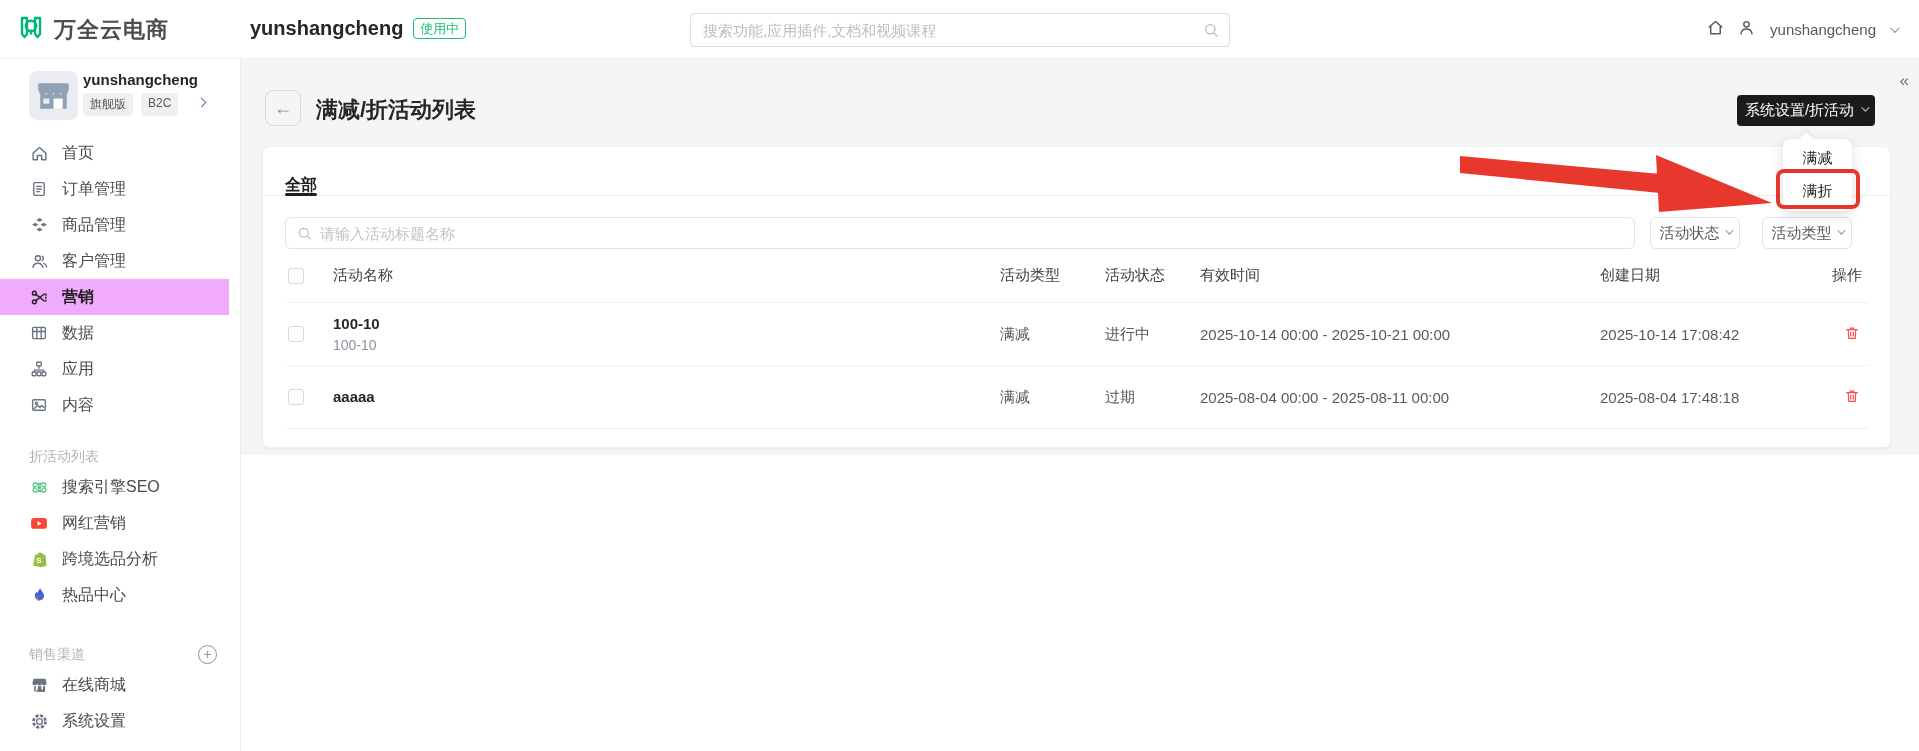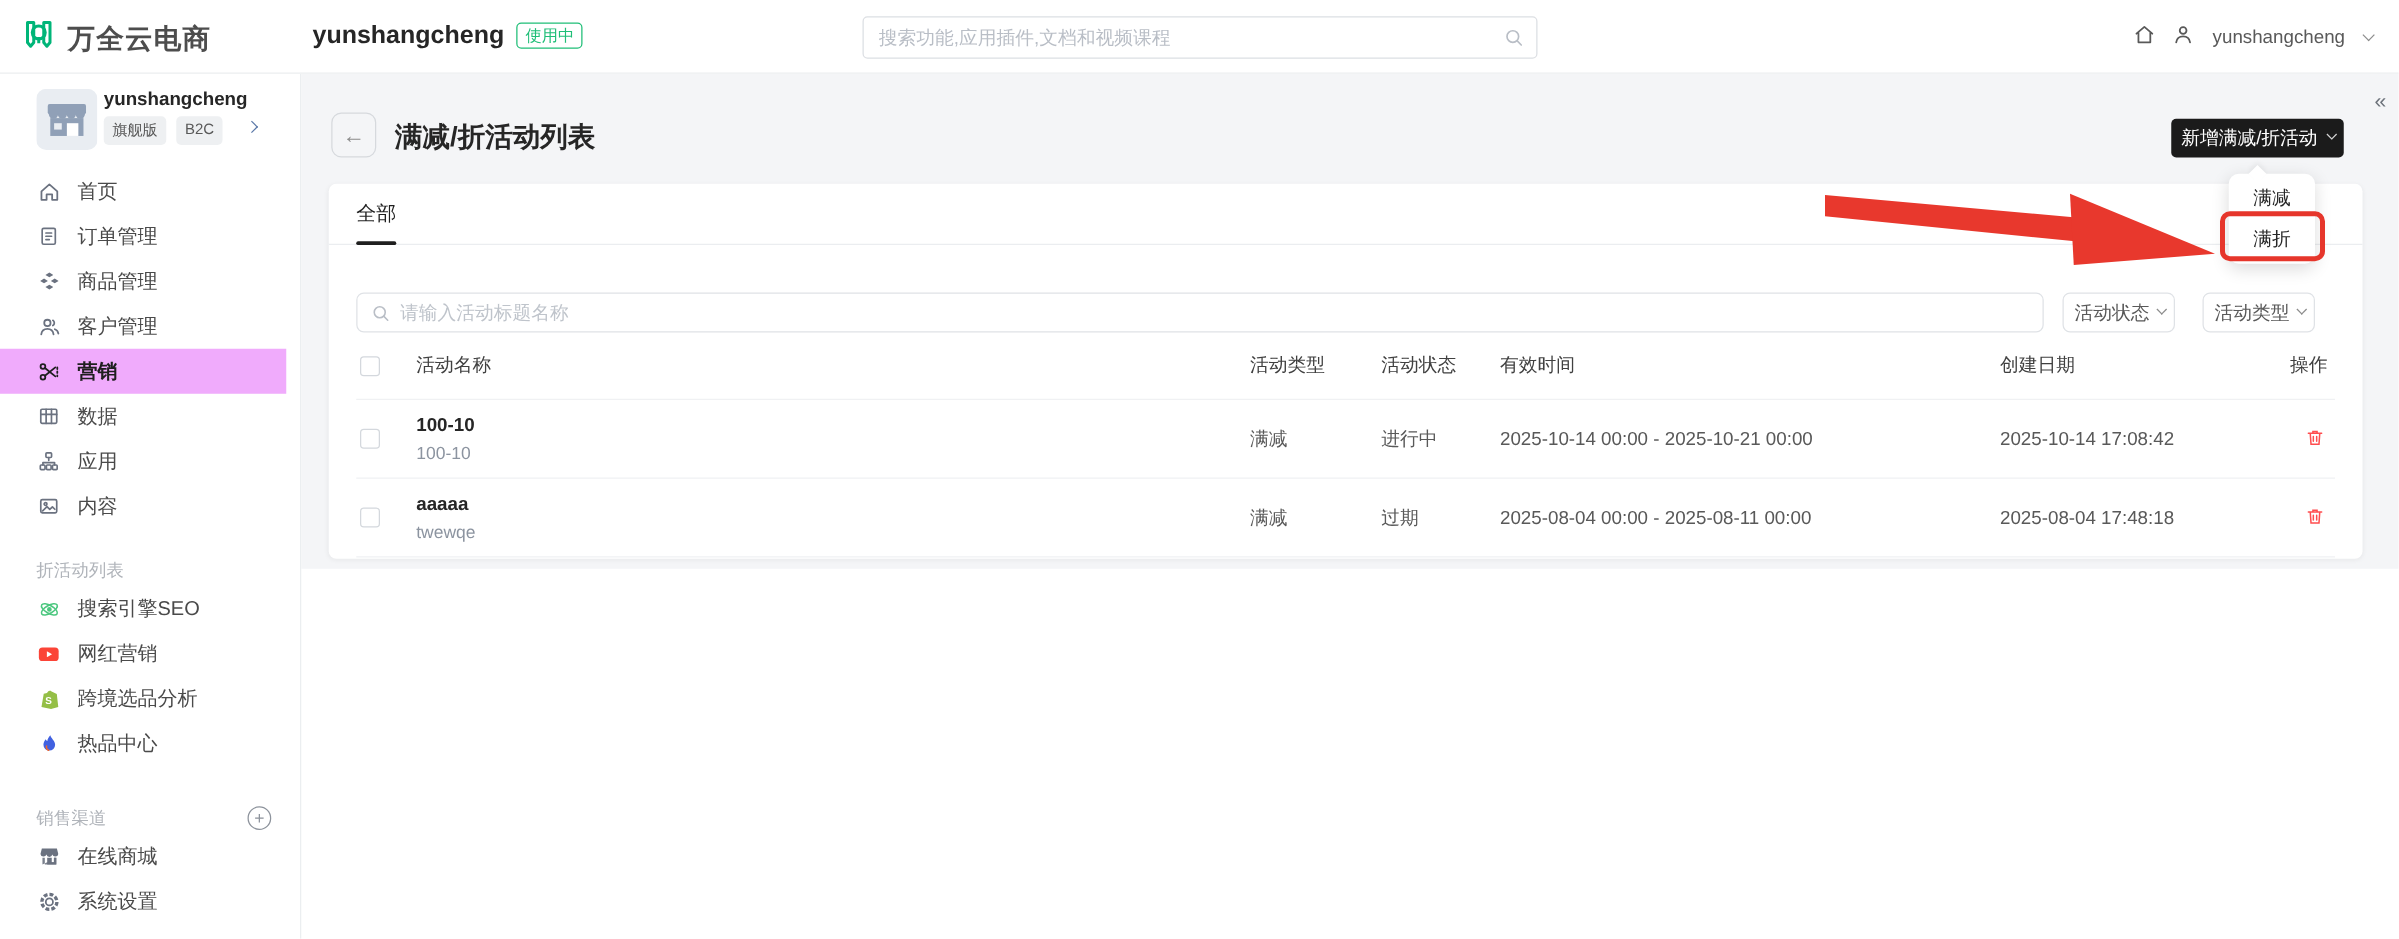--- a/index.html
+++ b/index.html
@@ -50,23 +50,23 @@
   
   .main-band { position:absolute; left:241px; top:59px; width:1678px; height:396px; background:#f4f5f7; }
   .back-btn { position:absolute; left:24px; top:31px; width:36px; height:36px; border:1px solid #d6d9dd;
     border-radius:8px; background:transparent; color:#8c8c8c; font-size:18px; cursor:pointer;
     display:flex; align-items:center; justify-content:center; }
   .page-title { position:absolute; left:75px; top:36px; font-size:22px; font-weight:bold; color:#262626; }
   .collapse-btn { position:absolute; right:12px; top:12px; font-size:17px; color:#6d737b; cursor:pointer; letter-spacing:-2px; }
   .card { position:absolute; left:22px; top:88px; width:1627px; height:300px; background:#fff;
     border-radius:6px; box-shadow:0 1px 4px rgba(31,35,41,.06); }
   .tabs-row { height:49px; border-bottom:1px solid #ebedf0; padding-left:22px; display:flex; align-items:center; }
-  .tab { position:relative; height:49px; display:flex; align-items:center; font-size:16px; color:#1f1f1f; font-weight:normal; cursor:pointer; }
+  .tab { position:relative; height:49px; display:flex; align-items:flex-end; font-size:16px; color:#1f1f1f; font-weight:bold; cursor:pointer; }
   .tab .ink { position:absolute; left:0; bottom:0; width:32px; height:3px; background:#1f1f1f; border-radius:2px; }
-  .filter-row { margin-top:38px; padding:0 38px 0 22px; display:flex; align-items:center; }
+  .filter-row { margin-top:21px; padding:0 38px 0 22px; display:flex; align-items:center; }
   .act-search { flex:1; height:32px; position:relative; margin-right:15px; }
   .act-search input { width:100%; height:100%; border:1px solid #dfe2e6; border-radius:6px;
     padding:0 12px 0 34px; font-size:15px; color:#262626; outline:none; font-family:inherit; }
   .act-search input::placeholder { color:#bfc4cb; }
   .act-search svg { position:absolute; left:11px; top:8px; }
   .filter-btn { width:90px; height:32px; border:1px solid #dfe2e6; border-radius:6px; background:#fff;
     font-size:15px; color:#595959; display:flex; align-items:center; justify-content:center; gap:5px;
     cursor:pointer; font-family:inherit; }
   .filter-btn + .filter-btn { margin-left:22px; }
   .filter-btn .chev { border-color:#8c8c8c; width:6px; height:6px; margin-top:-3px; }
@@ -369,40 +369,39 @@
               <path d="M4 7h16M9.5 7V4.8h5V7M6.3 7l.9 13h9.6l.9-13M10 10.8v5.6M14 10.8v5.6"></path>
             </svg>
           </button>
         </span>
       </div>
 
       <div class="tr row">
         <span class="checkbox"></span>
         <span>
           <div class="name-main">aaaaa</div>
-          <div class="name-sub">twewqe</div>
         </span>
         <span>满减</span>
         <span>过期</span>
         <span>2025-08-04 00:00 -  2025-08-11 00:00</span>
         <span>2025-08-04 17:48:18</span>
         <span class="cell-op">
           <button class="trash-btn">
             <svg width="16" height="16" viewBox="0 0 24 24" fill="none" stroke="#ff4d4f" stroke-width="1.8" stroke-linecap="round">
               <path d="M4 7h16M9.5 7V4.8h5V7M6.3 7l.9 13h9.6l.9-13M10 10.8v5.6M14 10.8v5.6"></path>
             </svg>
           </button>
         </span>
       </div>
     </div>
   </div>
 </div>
 
 <button class="new-btn">
-  <span>新增满减/折活动</span>
+  <span>系统设置/折活动</span>
   <span class="chev down"></span>
 </button>
 
 <div class="popover">
   <span class="pop-arrow"></span>
   <div class="pop-item">满减</div>
   <div class="pop-item">满折</div>
 </div>
 
 <div class="red-box"></div>

